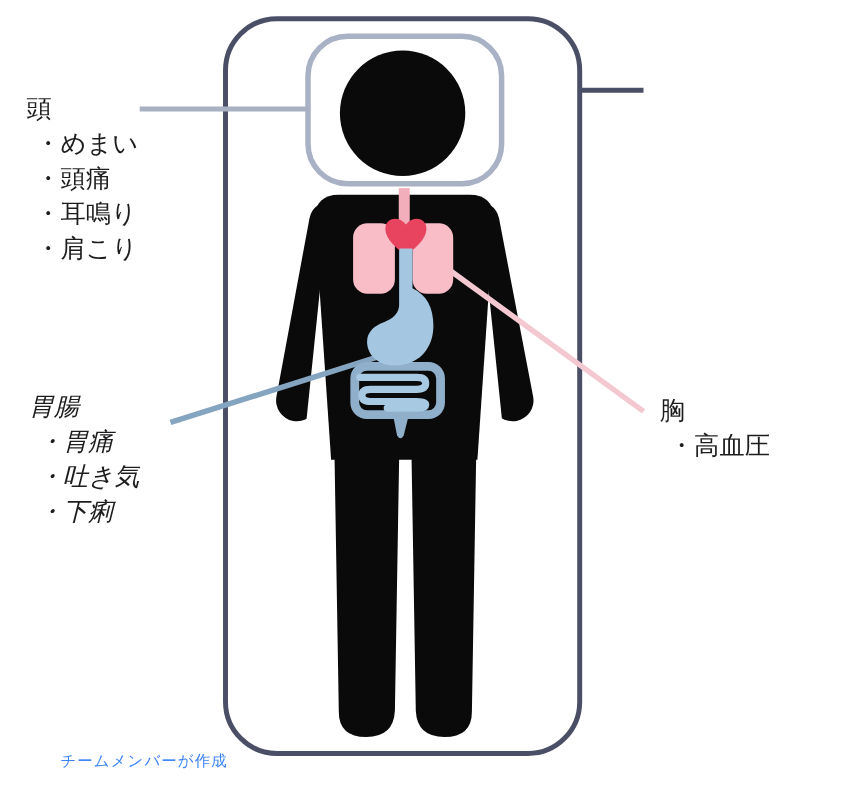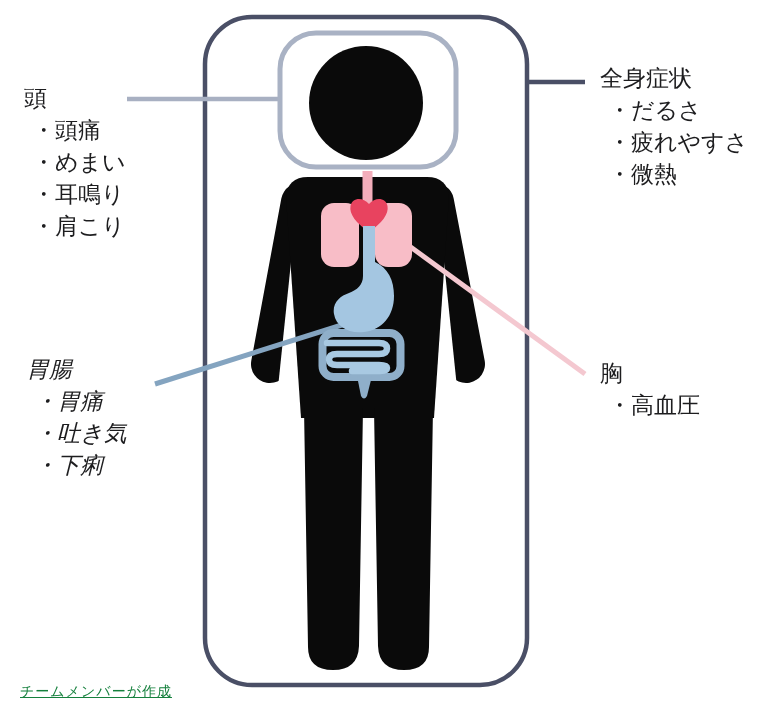--- a/index.html
+++ b/index.html
@@ -15,25 +15,24 @@
     position:absolute;
     color:#1d1d1f;
     font-size:23px;
     line-height:32px;
     white-space:nowrap;
   }
   .label-title{font-size:23px;}
   .label-items{padding-left:8px;}
   .credit{
     position:absolute;
-    left:20px;top:683px;
+    left:55px;top:683px;
     font-size:14px;
-    color:#15803d;
+    color:#3b82f6;
     letter-spacing:1px;
-    text-decoration:underline;
   }
   #lbl-head{left:24px;top:82px;}
   #lbl-systemic{left:600px;top:62px;}
   #lbl-gi{left:26px;top:353px;font-style:italic;}
   #lbl-chest{left:600px;top:357px;}
 </style>
 </head>
 <body>
 
 <div class="canvas">
@@ -74,35 +73,27 @@
         <path d="M 327 343 H 379 Q 387 343 387 348.5 Q 387 354 379 354 H 337 Q 329 354 329 359.5 Q 329 365 337 365 H 379 Q 387 365 387 368 Q 387 371 380 371 H 352" fill="none" stroke-width="6.5" stroke-linecap="round" stroke-linejoin="round" stroke="#a8c9e2"></path>
         <path d="M 357 376 L 361 396 Q 364 401 367 396 L 372 376 Z" fill="#8fafca"></path>
       </g>
       <path d="M 363 226 L 375 226 L 375 262 C 388 268 394 280 394 296 C 394 316 382 330 364 332 C 348 334 336 326 334 314 C 332 303 340 296 349 293 C 357 290 363 285 363 276 Z" fill="#a4c6e1"></path>
     </g>
   </svg>
 
   <div class="label-block" id="lbl-head">
     <div class="label-title">頭</div>
     <div class="label-items">
+        <div class="sym-item">・めまい</div>
         <div class="sym-item">・頭痛</div>
-        <div class="sym-item">・めまい</div>
         <div class="sym-item">・耳鳴り</div>
         <div class="sym-item">・肩こり</div>
       </div>
   </div>
 
-  <div class="label-block" id="lbl-systemic">
-    <div class="label-title">全身症状</div>
-    <div class="label-items">
-        <div class="sym-item">・だるさ</div>
-        <div class="sym-item">・疲れやすさ</div>
-        <div class="sym-item">・微熱</div>
-      </div>
-  </div>
 
   <div class="label-block" id="lbl-gi">
     <div class="label-title">胃腸</div>
     <div class="label-items">
         <div class="sym-item">・胃痛</div>
         <div class="sym-item">・吐き気</div>
         <div class="sym-item">・下痢</div>
       </div>
   </div>
 

